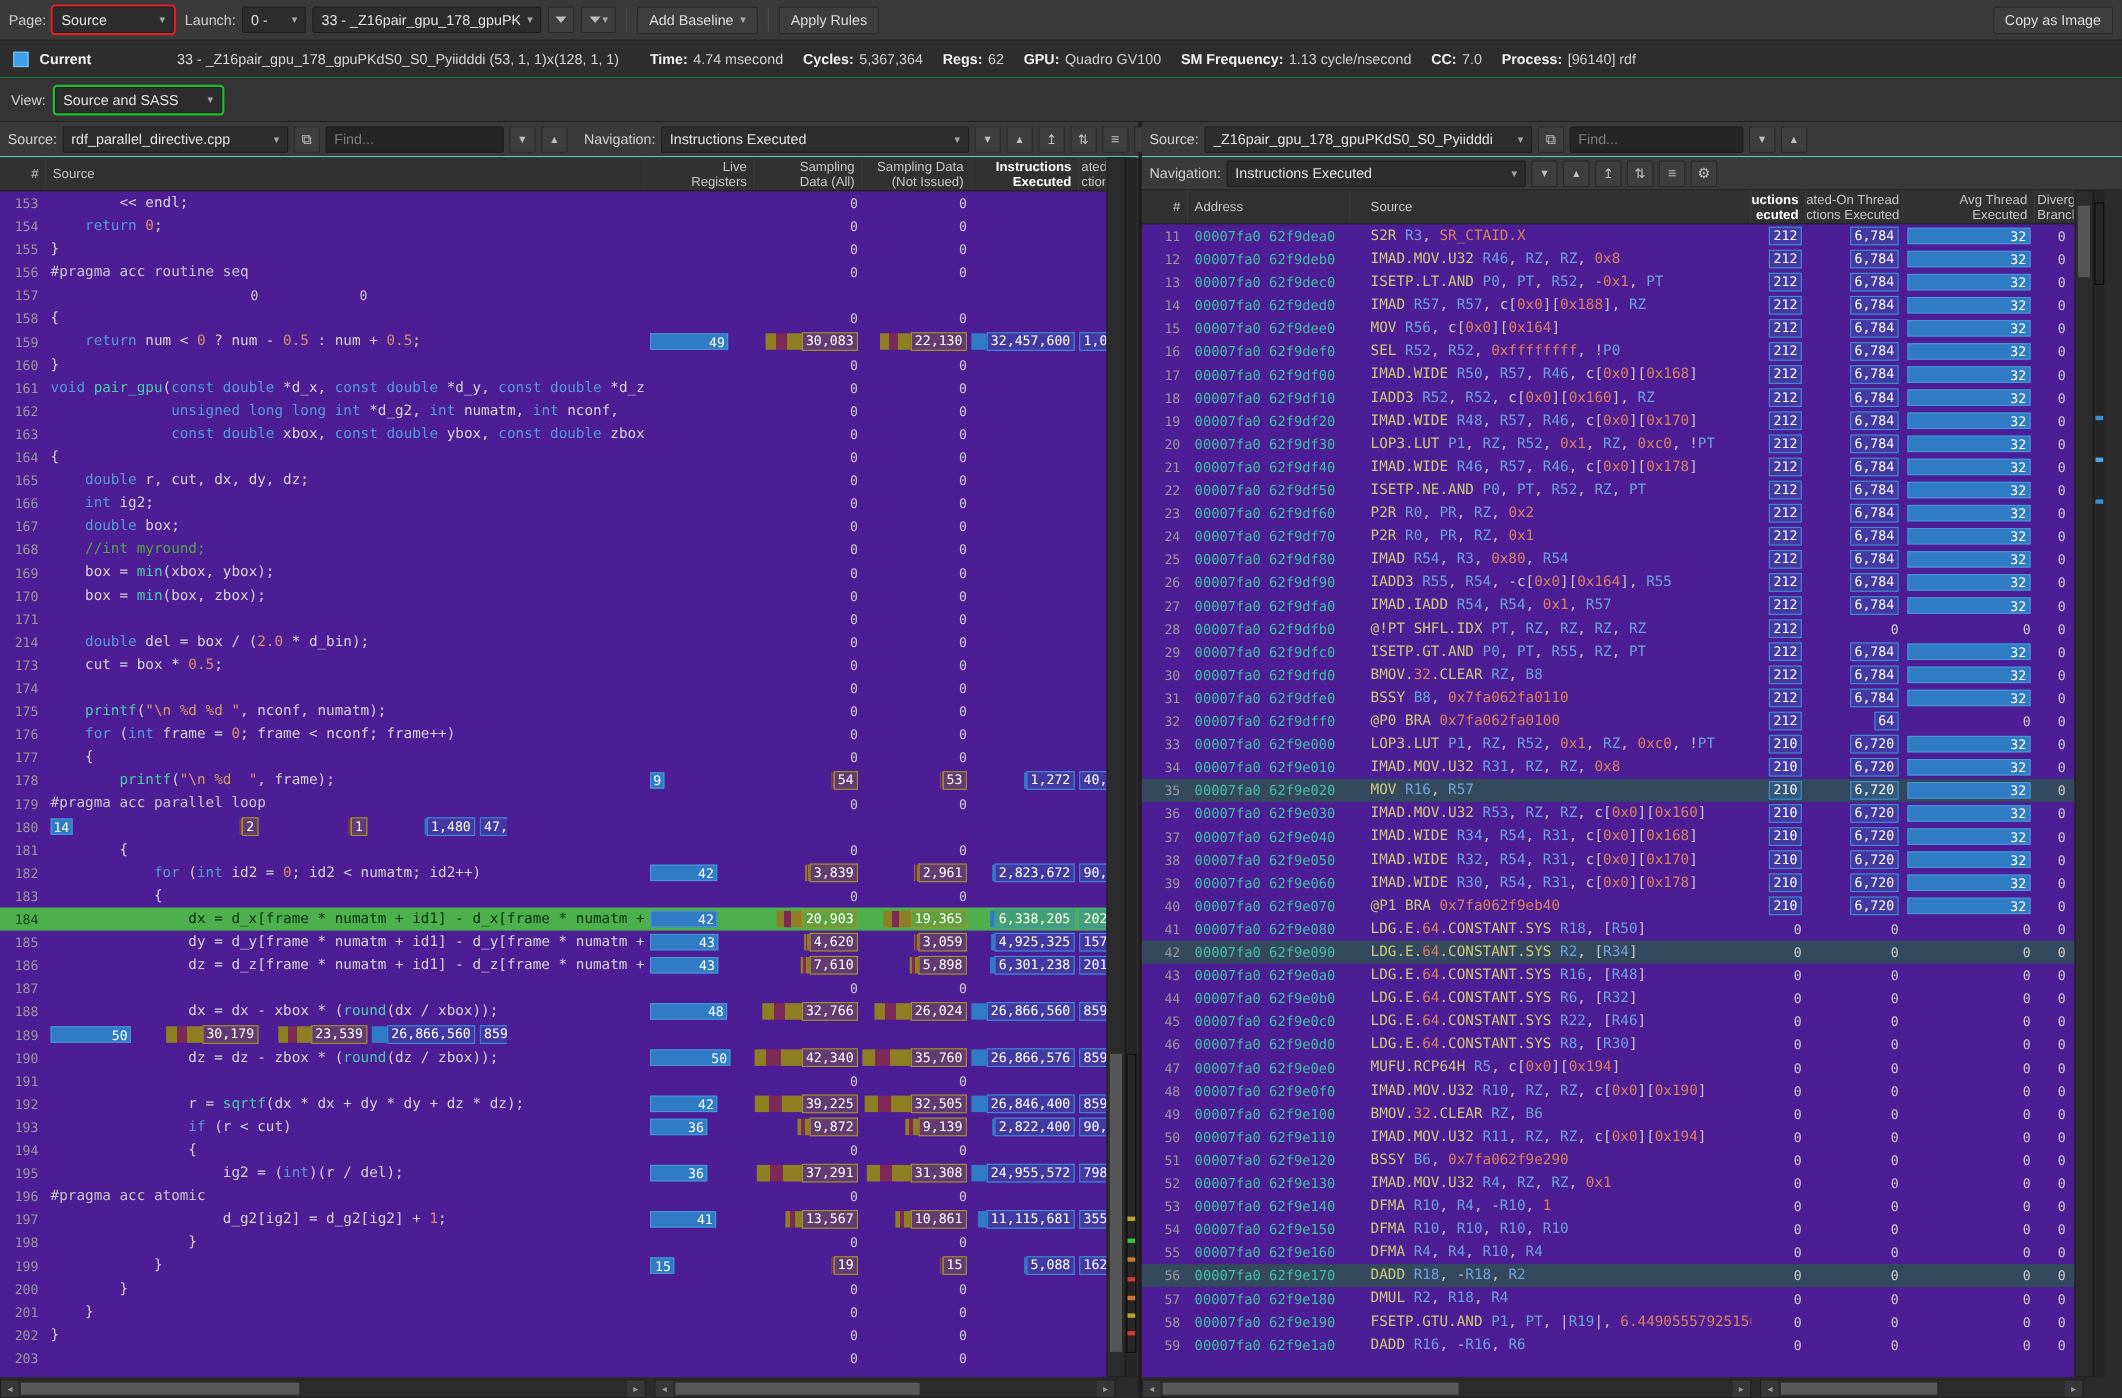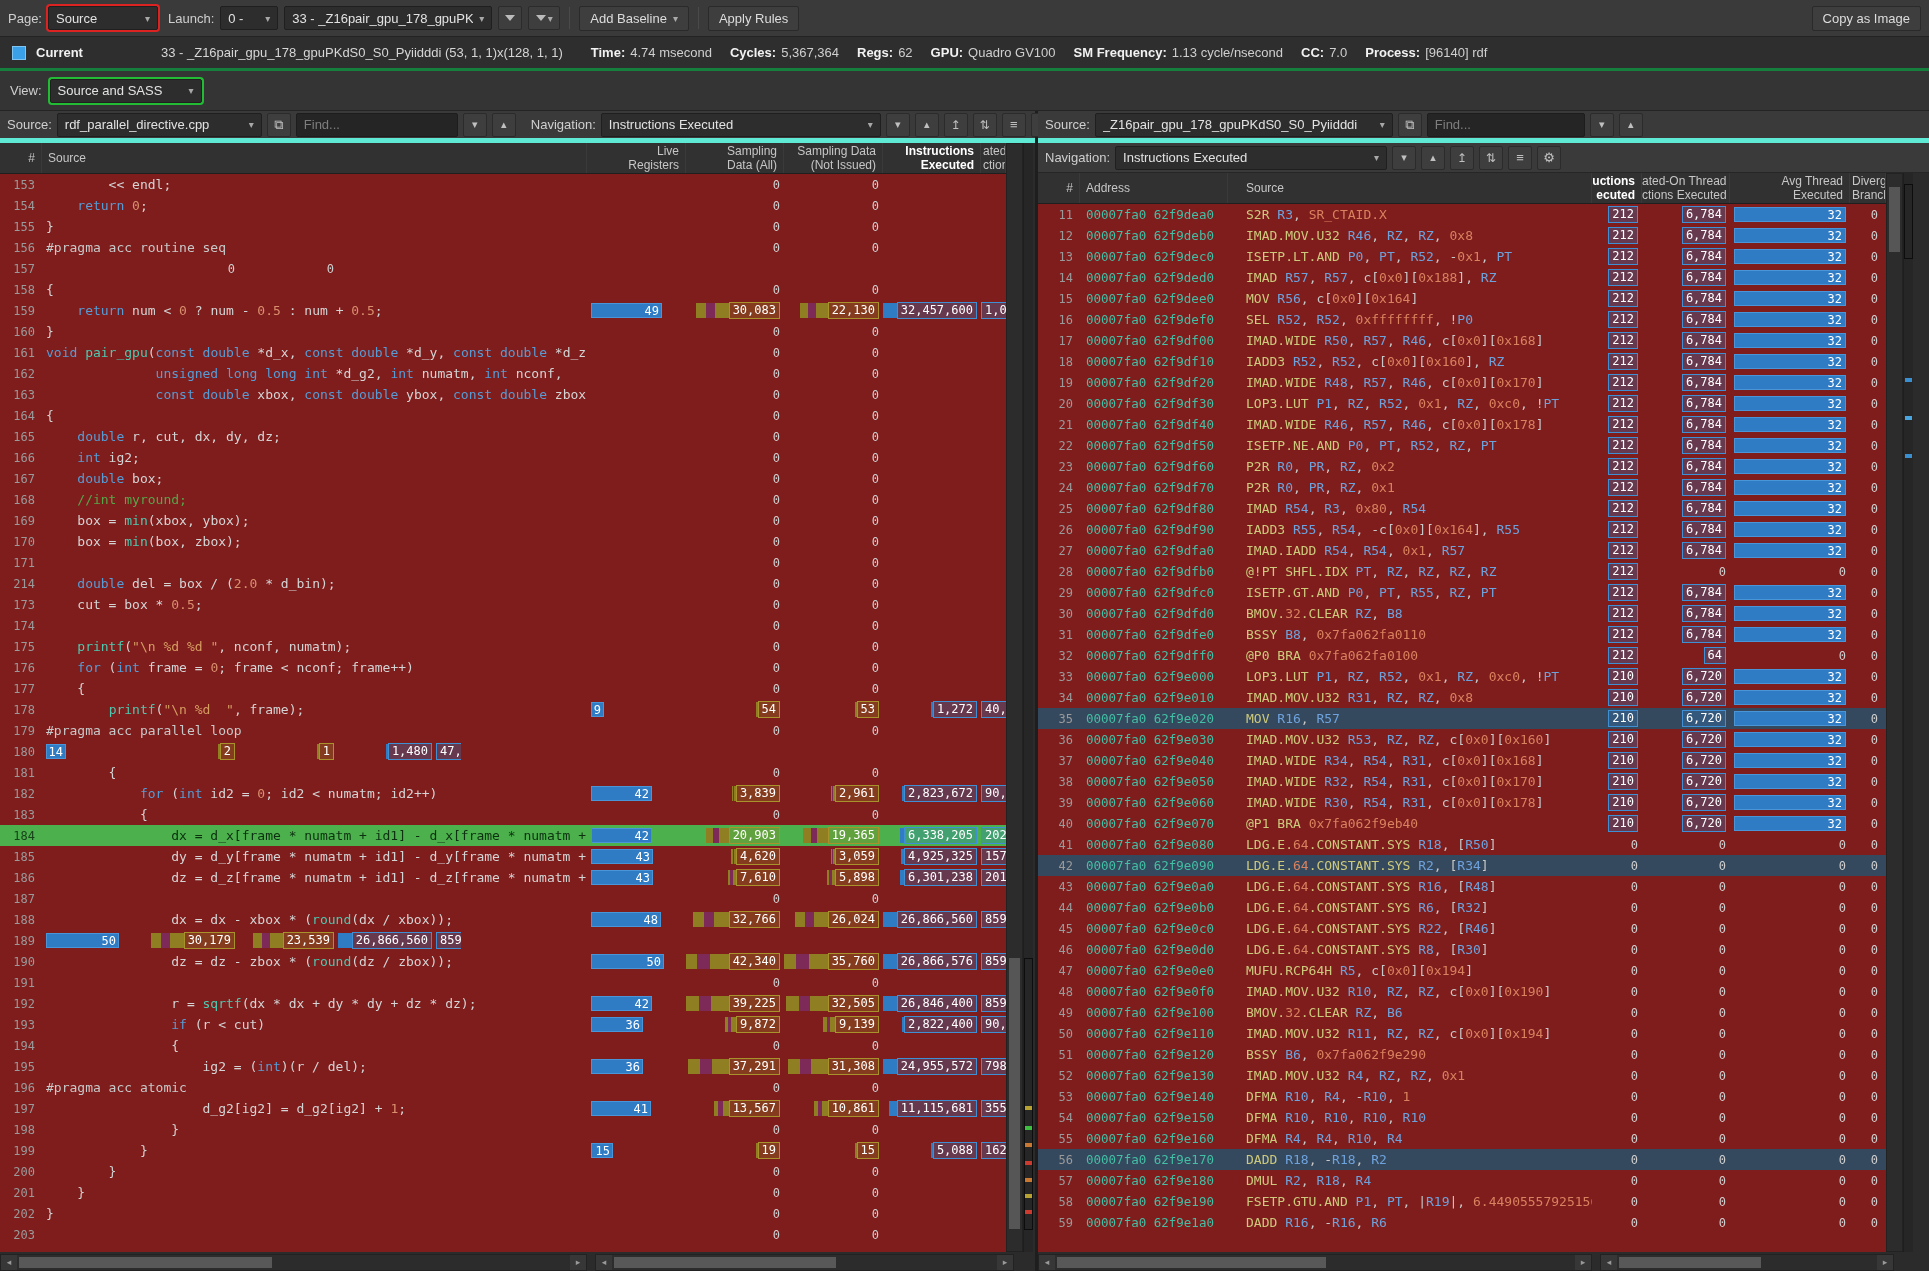--- a/index.html
+++ b/index.html
@@ -1,20 +1,20 @@
 <!DOCTYPE html>
 <html><head>
 <meta charset="utf-8">
 <style>
 *{margin:0;padding:0;box-sizing:border-box}
 html,body{width:1929px;height:1271px;overflow:hidden}
 body{background:#2b2b2b;font-family:"Liberation Sans",sans-serif;color:#d8d8d8;font-size:13px}
 
 .tb1{height:37px;background:#3a3a3a;border-bottom:1px solid #232323;display:flex;align-items:center;gap:6px;padding:0 8px}
-.tb2{height:34px;background:#2e2e2e;border-bottom:3px solid #15803d;display:flex;align-items:center;padding:0 12px}
+.tb2{height:34px;background:#2e2e2e;border-bottom:1px solid #15803d;display:flex;align-items:center;padding:0 12px}
 .tb3{height:40px;background:#343434;border-bottom:1px solid #242424;display:flex;align-items:center;gap:8px;padding:0 10px}
 .lbl{font-size:13px;color:#cfcfcf;white-space:nowrap}
 .combo{height:24px;background:#2d2d2d;border:1px solid #1f1f1f;border-radius:2px;display:flex;align-items:center;padding:0 7px;font-size:13px;color:#e2e2e2;gap:6px;flex:none}
 .combo::after{content:"▾";margin-left:auto;color:#a8a8a8;font-size:10px}
 .combo .cv{white-space:nowrap;overflow:hidden}
 .red{box-shadow:0 0 0 2px #dd2222}
 .green{box-shadow:0 0 0 2px #22bb33}
 .btn{height:25px;background:#3e3e3e;border:1px solid #2a2a2a;border-radius:2px;display:flex;align-items:center;padding:0 10px;font-size:13px;color:#dddddd;gap:6px;flex:none;white-space:nowrap}
 .drop::after{content:"▾";font-size:10px;color:#aaaaaa}
 .tbtn{width:24px;height:24px;background:#3e3e3e;border:1px solid #2b2b2b;border-radius:2px;display:flex;align-items:center;justify-content:center;color:#c0c0c0;font-size:11px;flex:none}
@@ -27,26 +27,26 @@
 .find::placeholder{color:#7e7e7e}
 .swatch{width:14px;height:14px;background:#3aa0e8;border:1px solid #7ec4f2;flex:none;margin-right:10px}
 .curlbl{font-weight:bold;color:#f2f2f2;margin-right:78px}
 .kern{color:#d6d6d6;margin-right:10px;white-space:nowrap}
 .sk{font-weight:bold;color:#f2f2f2;margin-left:18px;white-space:nowrap}
 .sv{color:#cfcfcf;margin-left:5px;white-space:nowrap}
 
 #main{display:flex;height:1160px;background:#1e1e1e;gap:3px}
 #lpane{width:1035px;flex:none;background:#2b2b2b;display:flex;flex-direction:column}
 #rpane{flex:1;background:#2b2b2b;display:flex;flex-direction:column}
-.ptb{height:32px;background:#3a3a3a;border-bottom:5px solid #5eead4;display:flex;align-items:center;gap:5px;padding:0 7px;flex:none}
+.ptb{height:32px;background:#3a3a3a;border-bottom:1px solid #5eead4;display:flex;align-items:center;gap:5px;padding:0 7px;flex:none}
 .ptb2{height:30px;background:#3a3a3a;border-bottom:1px solid #262626;display:flex;align-items:center;gap:5px;padding:0 7px;flex:none}
 .content{flex:1;display:flex;min-height:0}
 .tcol{display:flex;flex-direction:column;min-height:0;flex:none}
 .thead{height:31px;background:#313131;border-bottom:1px solid #1f1f1f;display:flex;font-size:12px;color:#c6c6c6;flex:none}
-.rows{flex:1;background:#7f1d1d;overflow:hidden}
+.rows{flex:1;background:#4c1d95;overflow:hidden}
 .hc{display:flex;flex-direction:column;justify-content:center;border-right:1px solid #3a3a3a;line-height:14px;overflow:hidden;white-space:nowrap}
 .ha-r{text-align:right;padding-right:6px}
 .ha-l{text-align:left;padding-left:6px}
 .hb{color:#ffffff;font-weight:bold}
 
 .w-ln{width:42px}.w-src{width:545px}.w-live{width:99px}.w-sa{width:98px}.w-sn{width:99px}.w-ie{width:98px}.w-pred{width:25px}
 .w-rln{width:42px}.w-raddr{width:148px}.w-rsrc{width:364px}.w-rie{width:50px}.w-rpred{width:88px}.w-ravg{width:120px}.w-rdiv{width:36px}
 
 .lrow,.rrow{display:flex;height:21px;align-items:center;flex:none}
 .c{height:21px;display:flex;align-items:center;overflow:hidden;flex:none}

